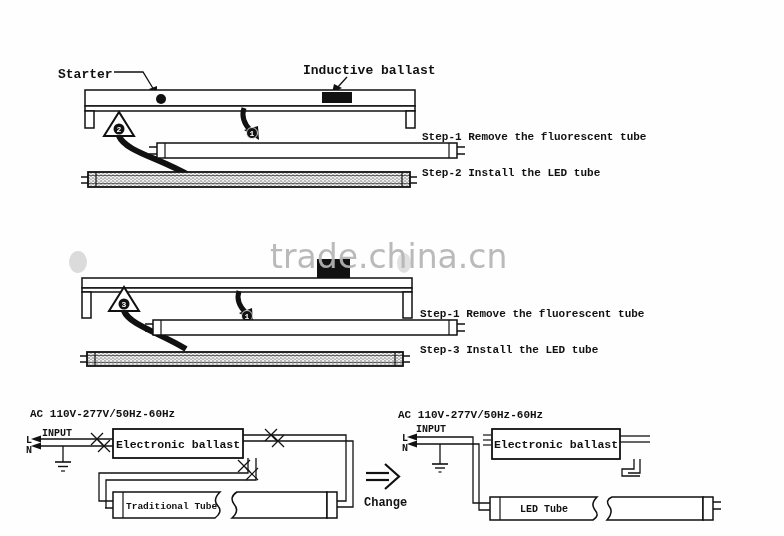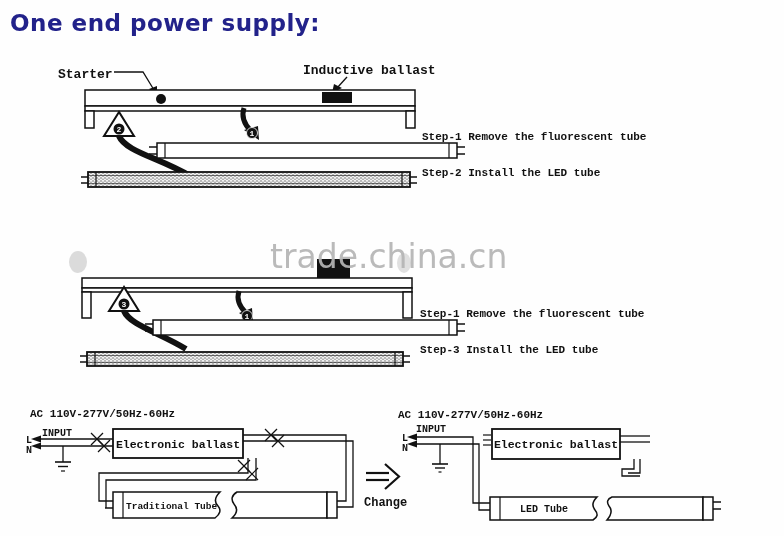--- a/index.html
+++ b/index.html
@@ -18,21 +18,20 @@
   .wire{stroke:#111;stroke-width:1.3;fill:none;}
   .box{fill:#fff;stroke:#111;stroke-width:1.8;}
   .bar{fill:#fff;stroke:#111;stroke-width:1.5;}
   .cut{stroke:#111;stroke-width:1.2;}
   .pin{stroke:#111;stroke-width:1.5;}
 </style>
 </head>
 <body>
 
 <div id="canvas">
-  <div id="title">One end power supply:</div>
 
   <svg width="784" height="536" viewBox="0 0 784 536">
     <defs>
       <pattern id="ledDots" width="4" height="3" patternUnits="userSpaceOnUse">
         <rect width="4" height="3" fill="#f2f2f2"></rect>
         <circle cx="1" cy="1" r="0.7" fill="#555"></circle>
         <circle cx="3" cy="2.3" r="0.7" fill="#777"></circle>
       </pattern>
     </defs>
 

